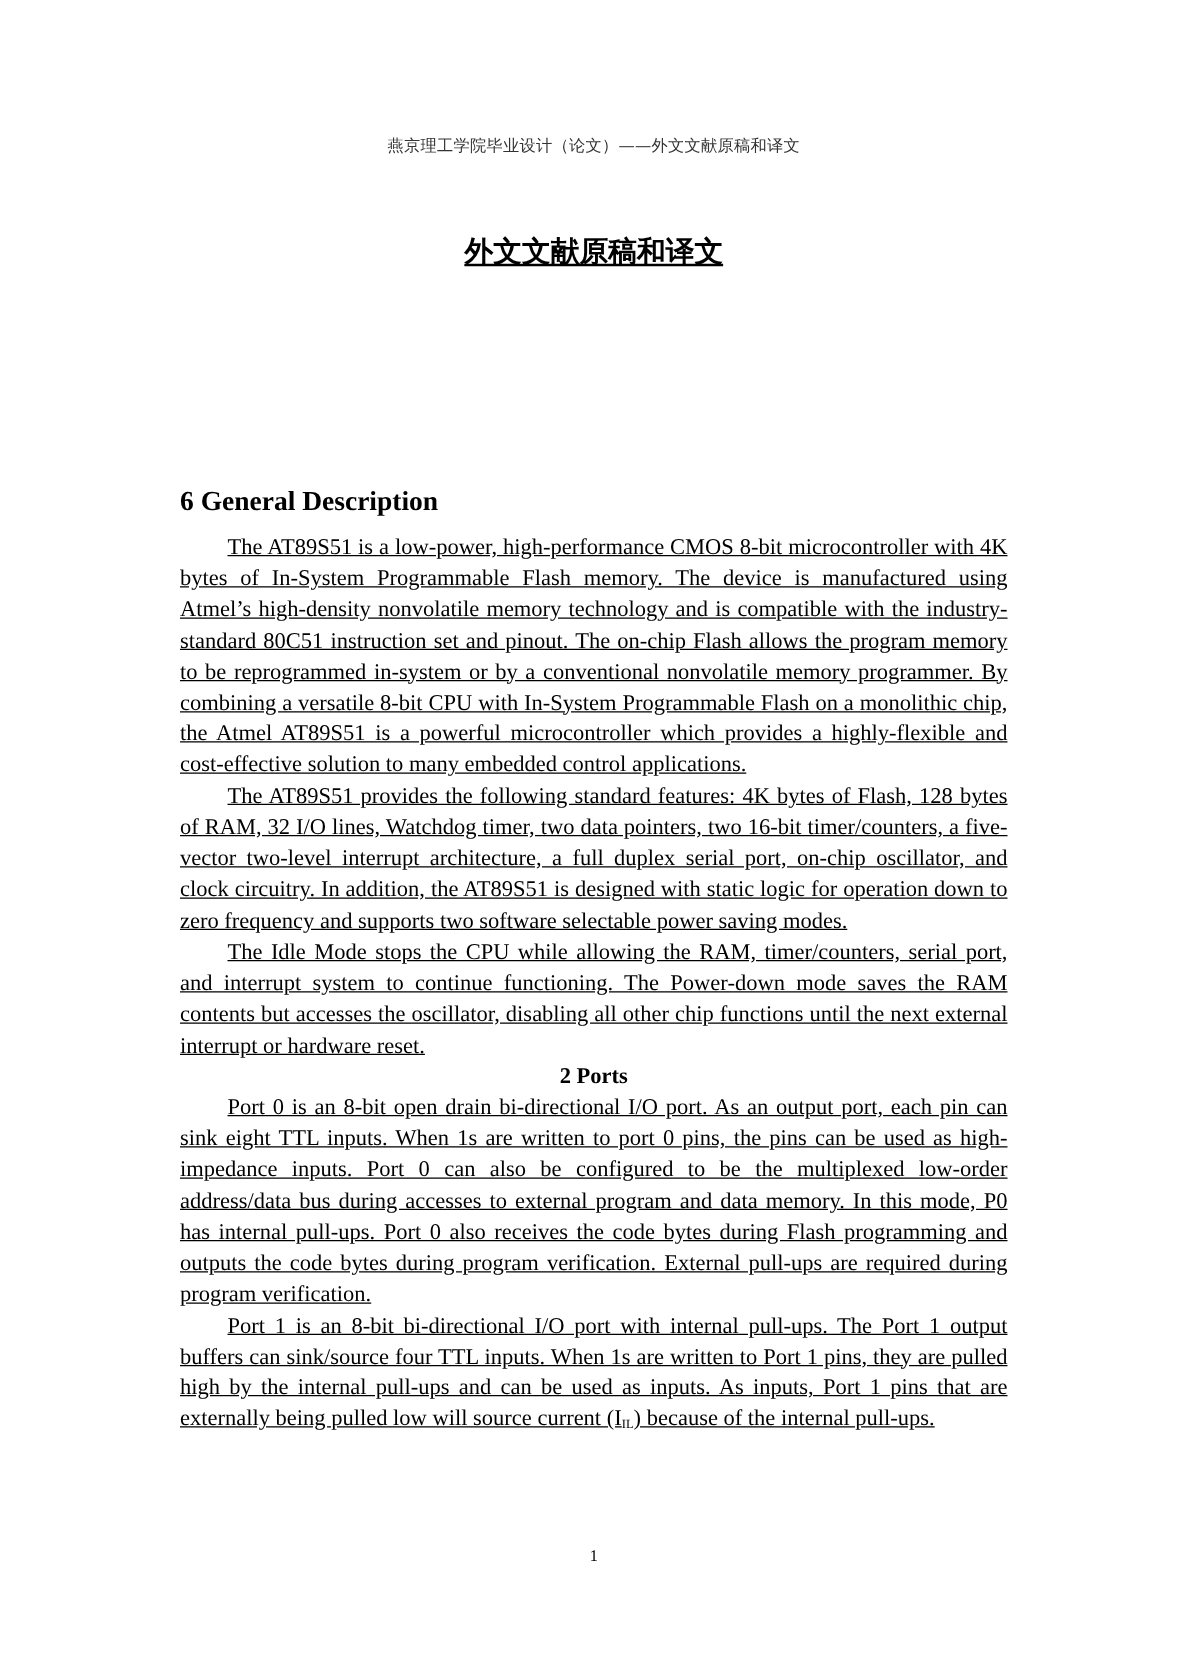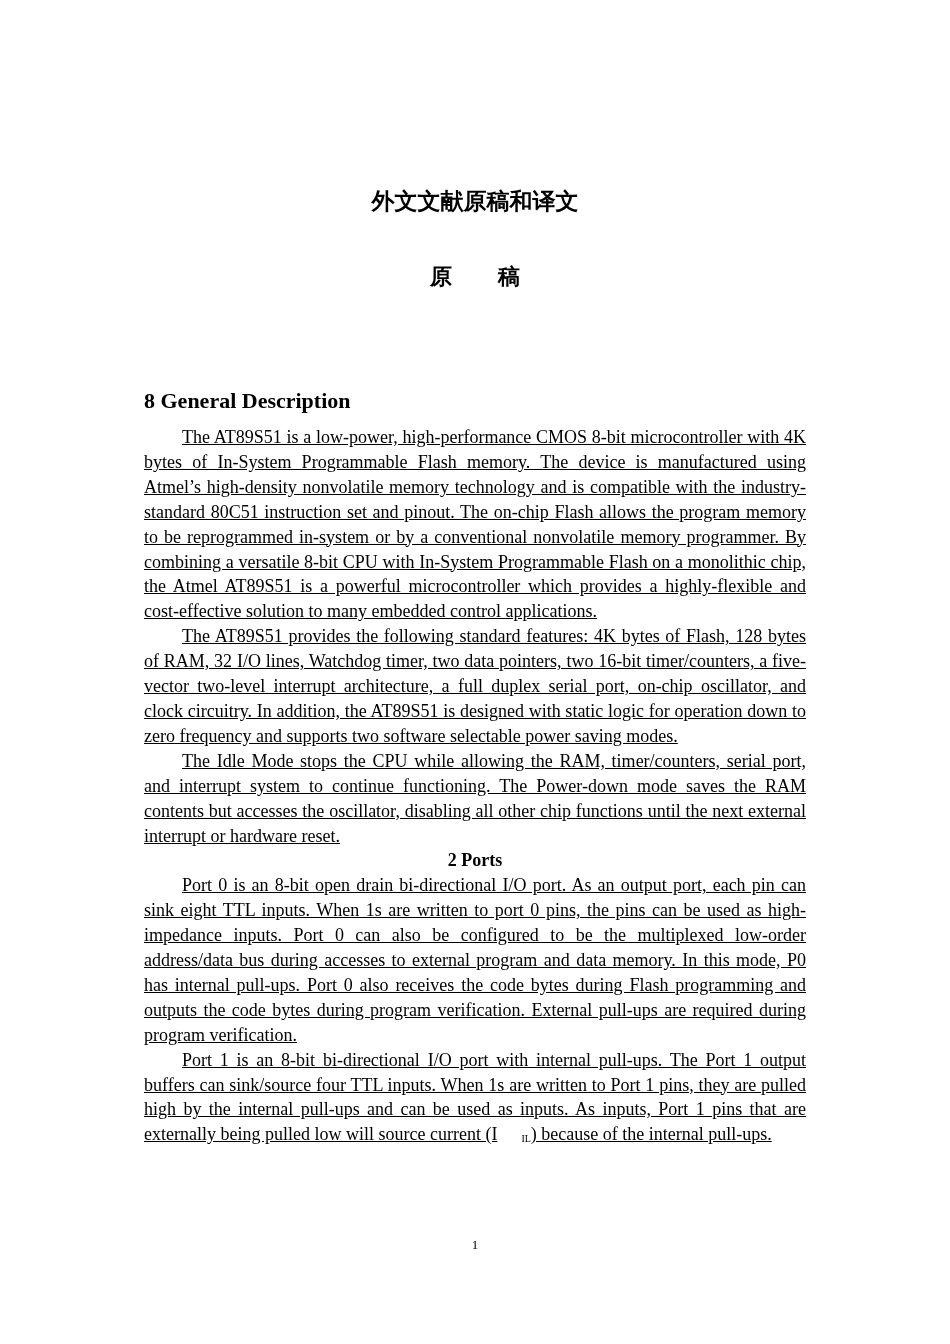--- a/index.html
+++ b/index.html
@@ -4,58 +4,56 @@
 <style>
   html, body { margin: 0; padding: 0; background: #ffffff; }
   body { width: 950px; height: 1344px; position: relative; overflow: hidden; color: #000; }
   .page { position: absolute; left: 0; top: 0; width: 950px; height: 1344px; background: #fff; }
   .running-header {
     position: absolute; top: 108px; left: 0; width: 950px; text-align: center;
     font-family: "DejaVu Serif", serif; font-size: 13px; color: #333; letter-spacing: 0.2px;
   }
   .doc-title {
     position: absolute; top: 186px; left: 0; width: 950px; text-align: center;
-    font-family: "DejaVu Sans", sans-serif; font-size: 23px; font-weight: bold;
+    font-family: "DejaVu Sans", sans-serif; font-size: 23px; font-weight: bold; text-decoration: underline;
   }
   .section-title-cn {
     position: absolute; top: 262px; left: 0; width: 950px; text-align: center;
     font-family: "DejaVu Sans", sans-serif; font-size: 22px; font-weight: bold; word-spacing: 0;
   }
   .section-title-cn span { display: inline-block; margin: 0 23px; }
   .en-title {
     position: absolute; top: 338px; left: 0; width: 950px; text-align: center;
     font-family: "Liberation Serif", serif; font-size: 22px; font-weight: bold;
   }
   .content {
     position: absolute; left: 144px; top: 386px; width: 662px;
     font-family: "Liberation Serif", serif; font-size: 18px; line-height: 24.9px;
   }
   .h1 { font-size: 22px; font-weight: bold; margin: 0 0 9px 0; line-height: 30px; }
   .h2 { font-weight: bold; margin: 0; text-align: center; }
   p { margin: 0; text-align: justify; text-indent: 38px; text-decoration: underline; }
-  sub { font-size: 10px; vertical-align: -2px; line-height: 0; margin-left: 24px; }
+  sub { font-size: 10px; vertical-align: -2px; line-height: 0; }
   .page-number {
     position: absolute; top: 1237px; left: 0; width: 950px; text-align: center;
     font-family: "Liberation Serif", serif; font-size: 13px;
   }
 </style>
 </head>
 <body>
 
 <div class="page">
+  <div class="running-header">燕京理工学院毕业设计（论文）——外文文献原稿和译文</div>
 
   <div class="doc-title">外文文献原稿和译文</div>
 
-  <div class="section-title-cn">
-    <span>原</span><span>稿</span>
-  </div>
 
 
   <div class="content">
-    <div class="h1">8 General Description</div>
+    <div class="h1">6 General Description</div>
     <p>The AT89S51 is a low-power, high-performance CMOS 8-bit microcontroller with 4K bytes of In-System Programmable Flash memory. The device is manufactured using Atmel’s high-density nonvolatile memory technology and is compatible with the industry-standard 80C51 instruction set and pinout. The on-chip Flash allows the program memory to be reprogrammed in-system or by a conventional nonvolatile memory programmer. By combining a versatile 8-bit CPU with In-System Programmable Flash on a monolithic chip, the Atmel AT89S51 is a powerful microcontroller which provides a highly-flexible and cost-effective solution to many embedded control applications.</p>
     <p>The AT89S51 provides the following standard features: 4K bytes of Flash, 128 bytes of RAM, 32 I/O lines, Watchdog timer, two data pointers, two 16-bit timer/counters, a five-vector two-level interrupt architecture, a full duplex serial port, on-chip oscillator, and clock circuitry. In addition, the AT89S51 is designed with static logic for operation down to zero frequency and supports two software selectable power saving modes.</p>
     <p>The Idle Mode stops the CPU while allowing the RAM, timer/counters, serial port, and interrupt system to continue functioning. The Power-down mode saves the RAM contents but accesses the oscillator, disabling all other chip functions until the next external interrupt or hardware reset.</p>
 
     <div class="h2">2 Ports</div>
     <p>Port 0 is an 8-bit open drain bi-directional I/O port. As an output port, each pin can sink eight TTL inputs. When 1s are written to port 0 pins, the pins can be used as high-impedance inputs. Port 0 can also be configured to be the multiplexed low-order address/data bus during accesses to external program and data memory. In this mode, P0 has internal pull-ups. Port 0 also receives the code bytes during Flash programming and outputs the code bytes during program verification. External pull-ups are required during program verification.</p>
     <p><span>Port 1 is an 8-bit bi-directional I/O port with internal pull-ups. The Port 1 output buffers can sink/source four TTL inputs. When 1s are written to Port 1 pins, they are pulled high by the internal pull-ups and can be used as inputs. As inputs, Port 1 pins that are externally being pulled low will source current (I</span><sub>IL</sub><span>) because of the internal pull-ups.</span></p>
   </div>
 
   <div class="page-number">1</div>

